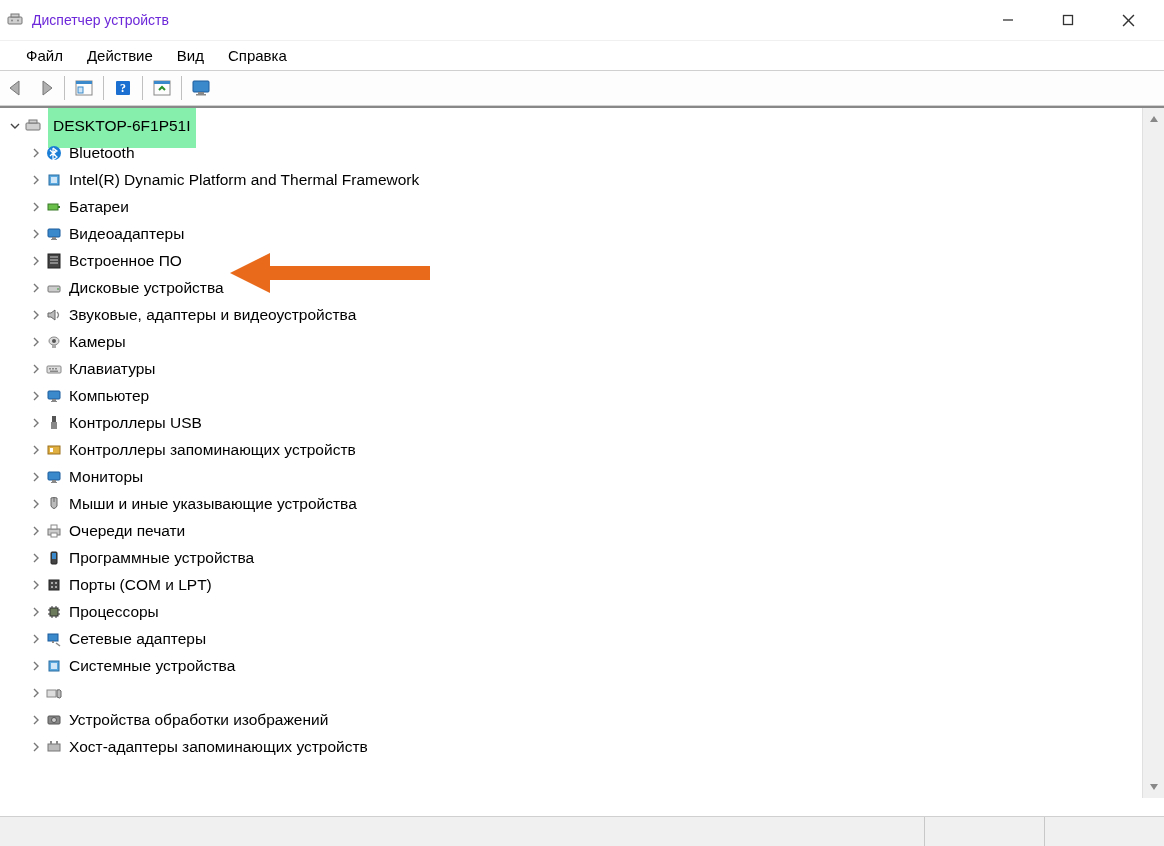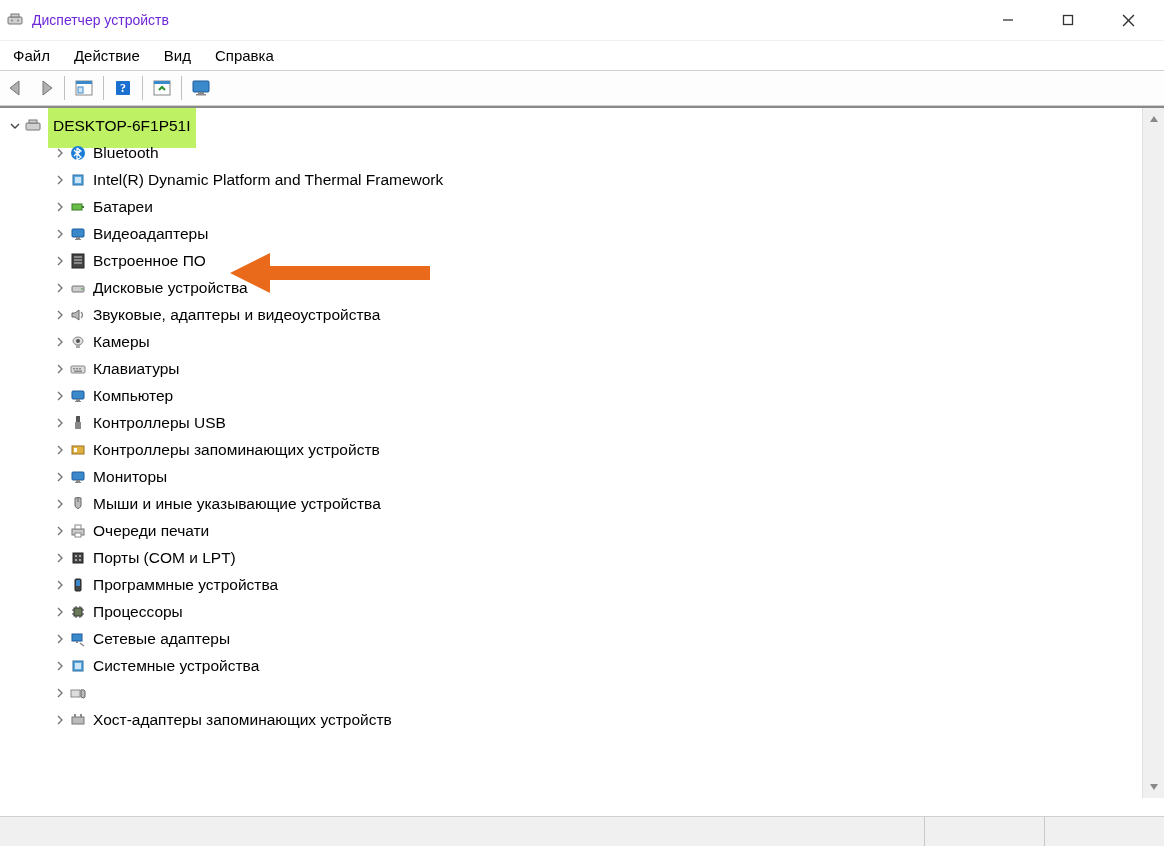--- a/index.html
+++ b/index.html
@@ -33,21 +33,21 @@
   .win-controls .btn {
     width: 60px; height: 34px;
     display: flex; align-items: center; justify-content: center;
     font-size: 14px; color: #333;
     cursor: default;
   }
   .menubar {
     height: 30px;
     display: flex;
     align-items: center;
-    padding: 0 1px;
+    padding: 0 14px;
     font-size: 15px;
     border-top: 1px solid #f0f0f0;
     text-align: center;
   }
   .menubar .menu-item {
     padding: 4px 12px;
     cursor: default;
   }
   .toolbar {
     height: 36px;
@@ -113,25 +113,25 @@
     cursor: default;
   }
   .tree .node-icon {
     width: 18px; height: 18px;
     margin-right: 6px;
     display: inline-flex;
     align-items: center; justify-content: center;
   }
   .tree .root-node { padding-left: 8px; }
   .tree .root-node .label-wrap {
-    background: #bef264;
+    background: #86efac;
     padding: 12px 4px;
     border: 1px solid transparent;
   }
-  .tree .child-node { padding-left: 53px; }
+  .tree .child-node { padding-left: 29px; }
   .arrow-overlay {
     position: absolute;
     top: 145px;
     left: 230px;
     pointer-events: none;
   }
   .statusbar {
     position: absolute;
     left: 0; right: 0; bottom: 0;
     height: 30px;
@@ -504,44 +504,44 @@
               </li>
               <li>
                 <div class="node child-node">
                   <span class="caret">
                     <svg width="10" height="10" viewBox="0 0 10 10">
                       <path d="M3 1 L7 5 L3 9" fill="none" stroke="#777" stroke-width="1.4"></path>
                     </svg>
                   </span>
                   <span class="node-icon">
                     <svg width="16" height="16" viewBox="0 0 16 16">
+                      <rect x="5" y="2" width="6" height="12" rx="1" fill="#444" stroke="#222"></rect>
+                      <rect x="6" y="3" width="4" height="6" fill="#3a8acb"></rect>
+                    </svg>
+                  </span>
+                  <span>Программные устройства</span>
+                </div>
+              </li>
+              <li>
+                <div class="node child-node">
+                  <span class="caret">
+                    <svg width="10" height="10" viewBox="0 0 10 10">
+                      <path d="M3 1 L7 5 L3 9" fill="none" stroke="#777" stroke-width="1.4"></path>
+                    </svg>
+                  </span>
+                  <span class="node-icon">
+                    <svg width="16" height="16" viewBox="0 0 16 16">
                       <rect x="3" y="3" width="10" height="10" fill="#444" stroke="#222"></rect>
                       <circle cx="6" cy="6" r="1" fill="#ccc"></circle>
                       <circle cx="10" cy="6" r="1" fill="#ccc"></circle>
                       <circle cx="6" cy="10" r="1" fill="#ccc"></circle>
                       <circle cx="10" cy="10" r="1" fill="#ccc"></circle>
                     </svg>
                   </span>
                   <span>Порты (COM и LPT)</span>
-                </div>
-              </li>
-              <li>
-                <div class="node child-node">
-                  <span class="caret">
-                    <svg width="10" height="10" viewBox="0 0 10 10">
-                      <path d="M3 1 L7 5 L3 9" fill="none" stroke="#777" stroke-width="1.4"></path>
-                    </svg>
-                  </span>
-                  <span class="node-icon">
-                    <svg width="16" height="16" viewBox="0 0 16 16">
-                      <rect x="5" y="2" width="6" height="12" rx="1" fill="#444" stroke="#222"></rect>
-                      <rect x="6" y="3" width="4" height="6" fill="#3a8acb"></rect>
-                    </svg>
-                  </span>
-                  <span>Программные устройства</span>
                 </div>
               </li>
               <li>
                 <div class="node child-node">
                   <span class="caret">
                     <svg width="10" height="10" viewBox="0 0 10 10">
                       <path d="M3 1 L7 5 L3 9" fill="none" stroke="#777" stroke-width="1.4"></path>
                     </svg>
                   </span>
                   <span class="node-icon">
@@ -599,20 +599,36 @@
                     <svg width="10" height="10" viewBox="0 0 10 10">
                       <path d="M3 1 L7 5 L3 9" fill="none" stroke="#777" stroke-width="1.4"></path>
                     </svg>
                   </span>
                   <span class="node-icon">
                     <svg width="16" height="16" viewBox="0 0 16 16">
                       <rect x="1" y="5" width="9" height="7" fill="#ddd" stroke="#888"></rect>
                       <path d="M11 5 Q14 4 15 6 L15 12 Q14 14 11 12 Z" fill="#bbb" stroke="#666"></path>
                     </svg>
                   </span>
+                </div>
+              </li>
+              <li>
+                <div class="node child-node">
+                  <span class="caret">
+                    <svg width="10" height="10" viewBox="0 0 10 10">
+                      <path d="M3 1 L7 5 L3 9" fill="none" stroke="#777" stroke-width="1.4"></path>
+                    </svg>
+                  </span>
+                  <span class="node-icon">
+                    <svg width="16" height="16" viewBox="0 0 16 16">
+                      <rect x="2" y="4" width="12" height="8" rx="1" fill="#888" stroke="#555"></rect>
+                      <circle cx="8" cy="8" r="2.5" fill="#ccc" stroke="#555"></circle>
+                    </svg>
+                  </span>
+                  <span>Устройства обработки изображений</span>
                 </div>
               </li>
               <li>
                 <div class="node child-node">
                   <span class="caret">
                     <svg width="10" height="10" viewBox="0 0 10 10">
                       <path d="M3 1 L7 5 L3 9" fill="none" stroke="#777" stroke-width="1.4"></path>
                     </svg>
                   </span>
                   <span class="node-icon">

